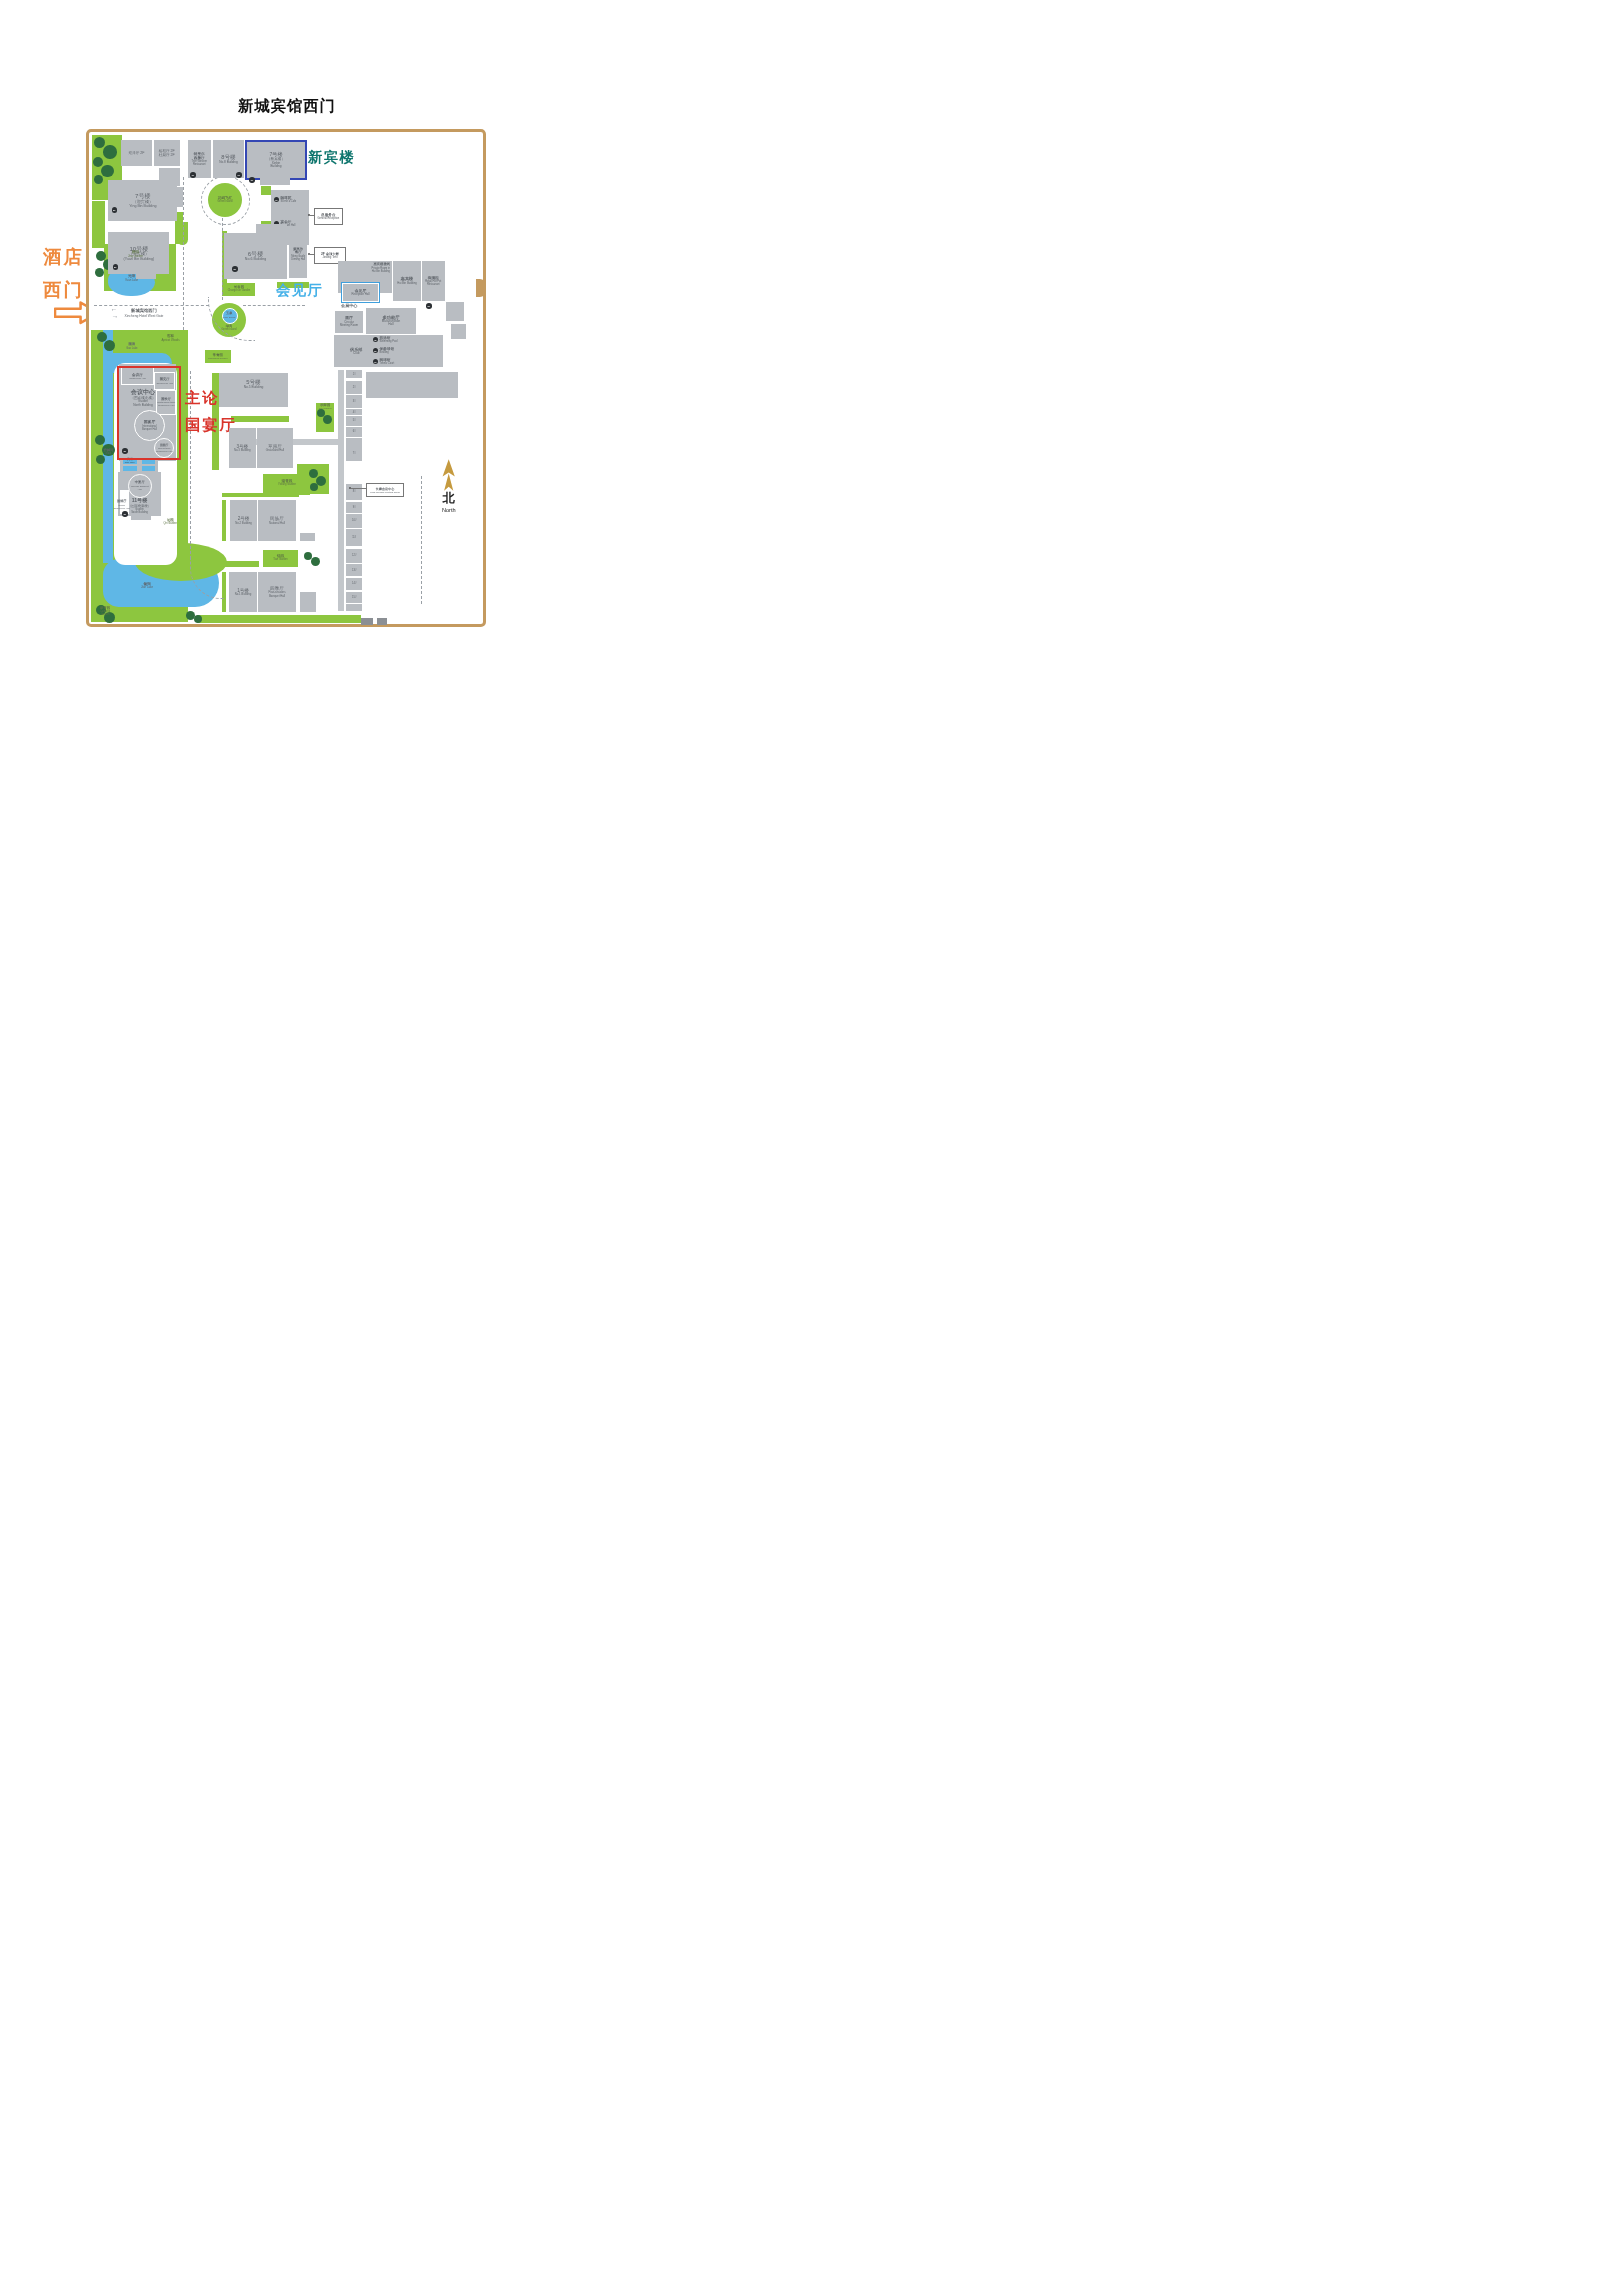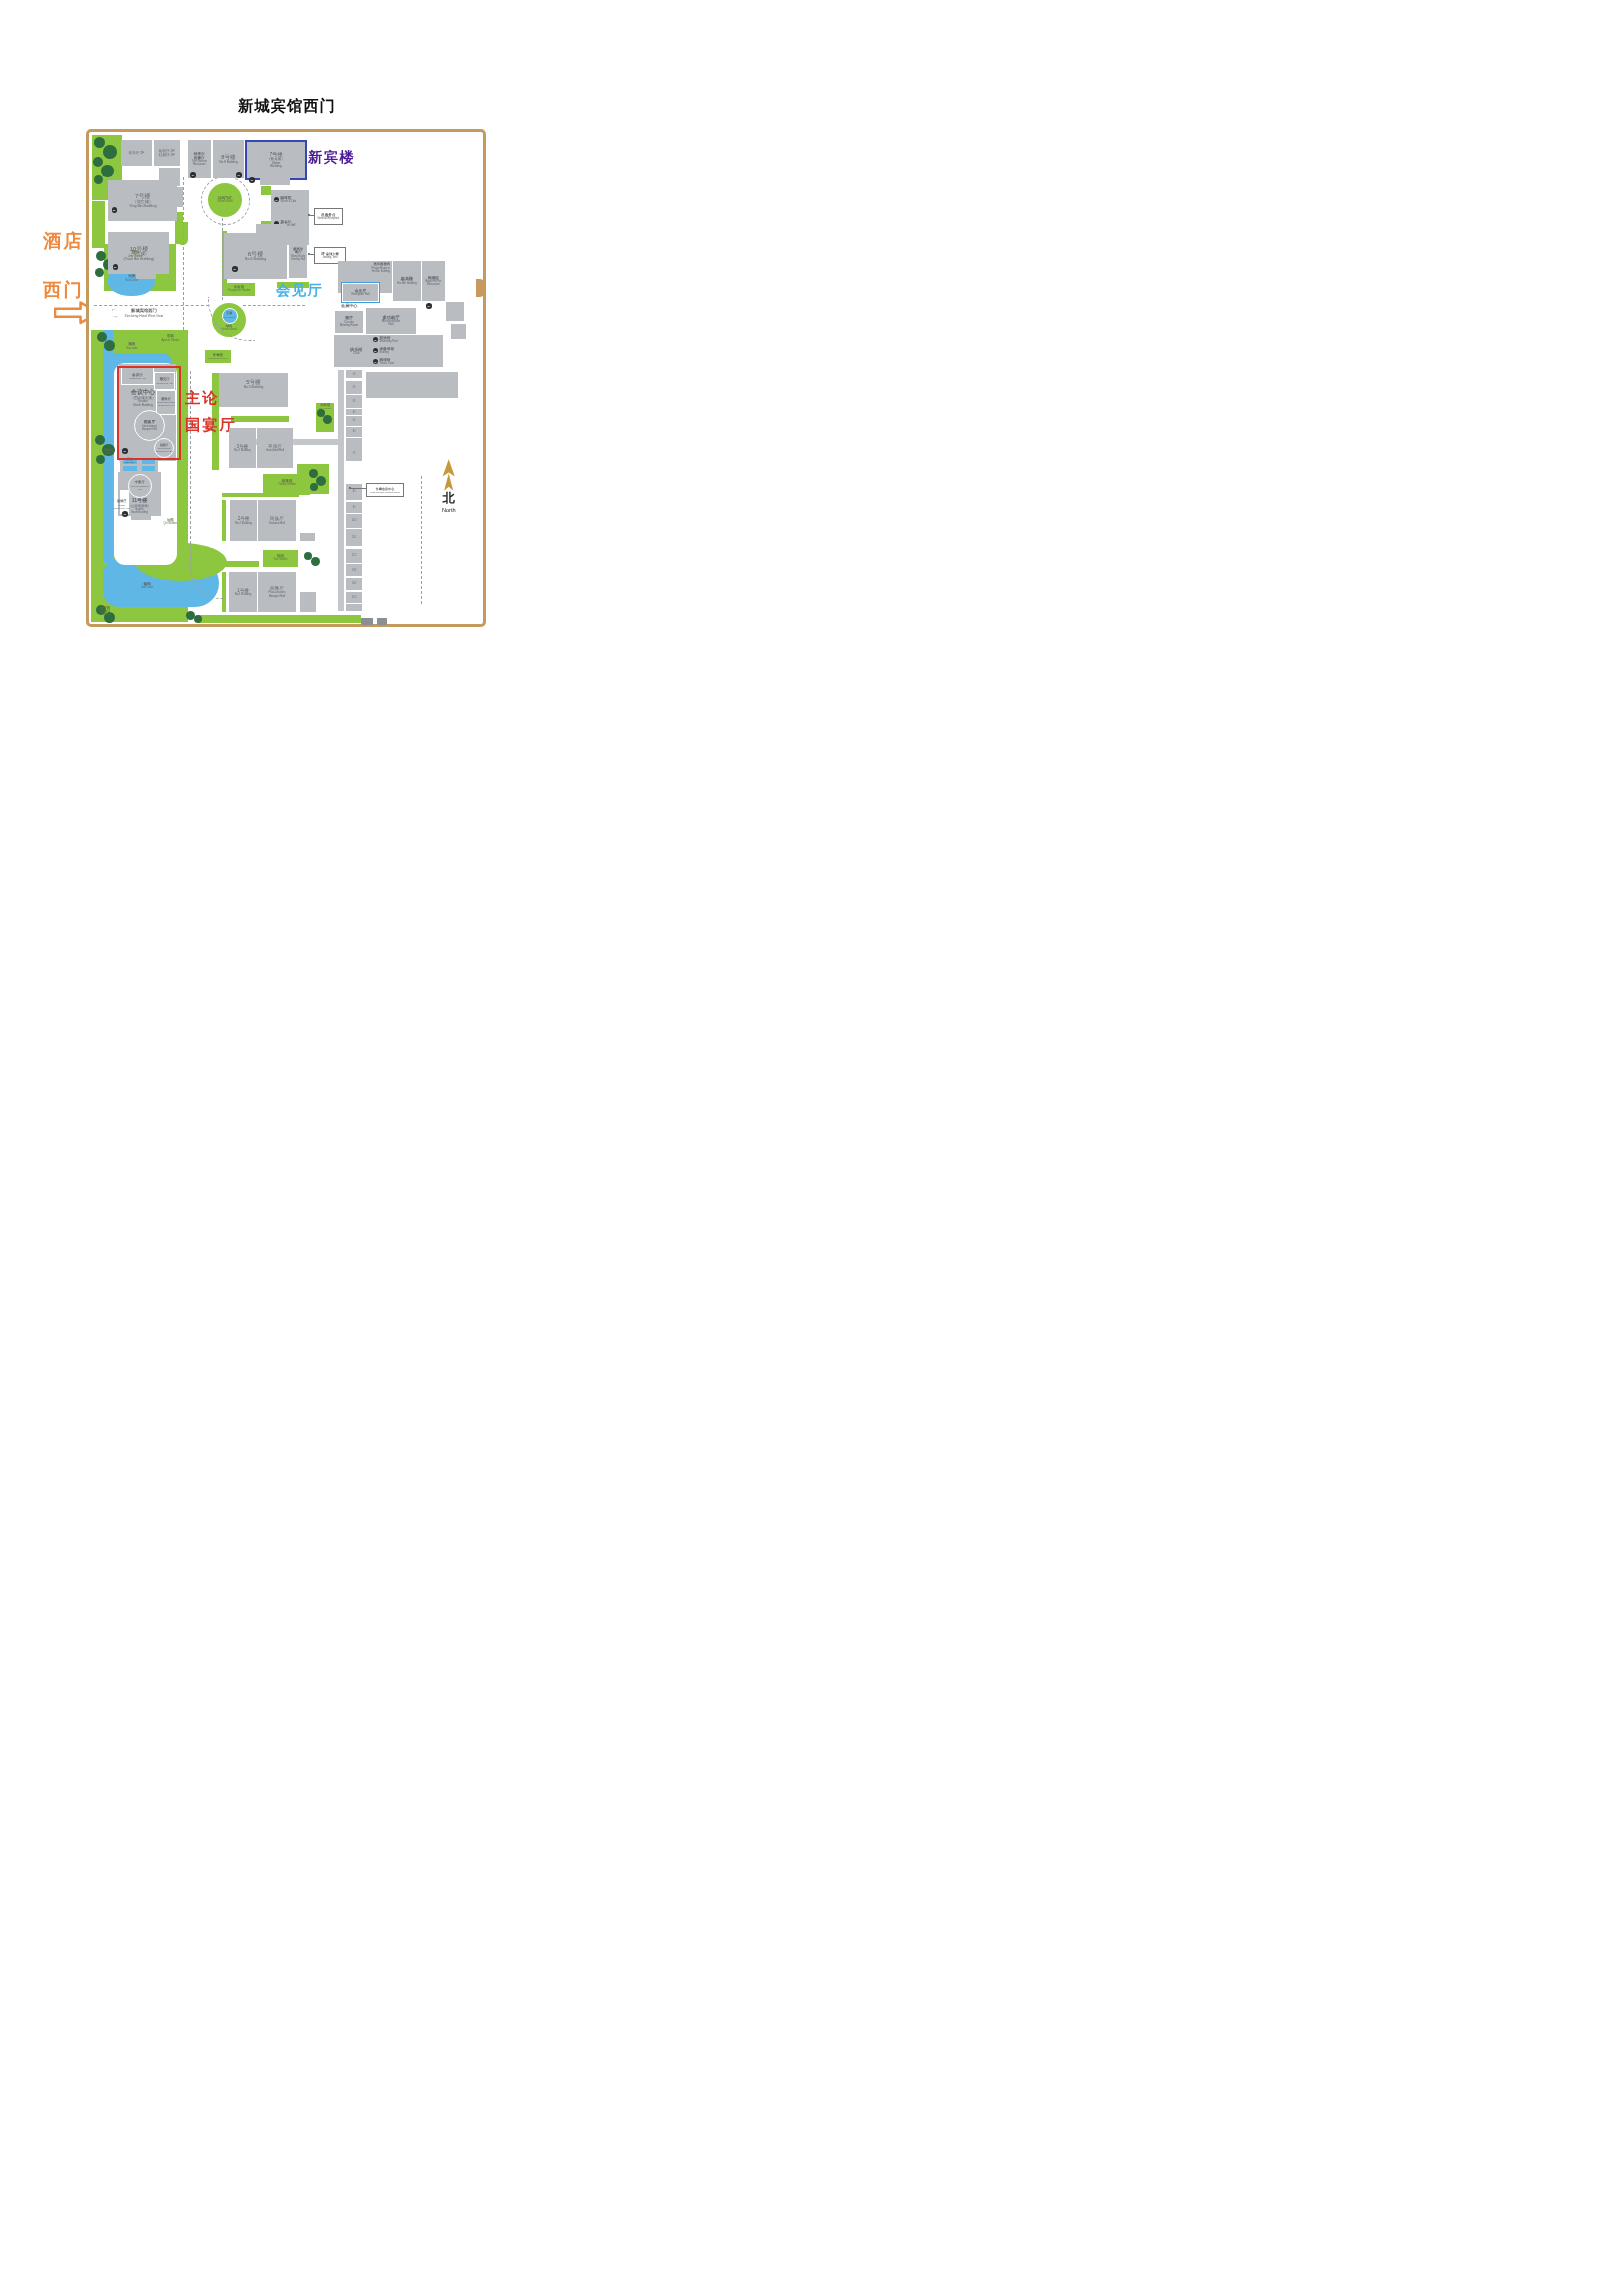--- a/index.html
+++ b/index.html
@@ -19,31 +19,31 @@
   .dv{position:absolute;border-left:1.3px dashed #9aa0a6;}
   .f45{font-size:2.3px;}.f5{font-size:2.6px;}.f55{font-size:2.8px;}.f6{font-size:3.1px;}.f65{font-size:3.3px;}
   .f7{font-size:3.6px;}.f75{font-size:3.8px;}.f8{font-size:4.1px;}.f85{font-size:4.3px;}.f9{font-size:4.6px;}
   .f10{font-size:5.1px;}.f11{font-size:5.6px;}.f12{font-size:6.1px;}
   .bold{font-weight:bold;}
   .callout{position:absolute;background:#fff;border:0.5px solid #777;display:flex;flex-direction:column;align-items:center;justify-content:center;text-align:center;color:#55595e;line-height:1.3;}
   .cline{position:absolute;height:0.5px;background:#777;}
   .cdot{position:absolute;width:2px;height:2px;border-radius:50%;background:#555;}
   .redtext{position:absolute;font-size:15.3px;font-weight:bold;color:#d9342b;letter-spacing:2px;}
   .orangetext{position:absolute;font-size:18.4px;font-weight:bold;color:#ee8a3e;letter-spacing:2px;}
-  .bluetext{position:absolute;font-size:14.3px;font-weight:bold;color:#4c1d95;letter-spacing:1.5px;}
+  .bluetext{position:absolute;font-size:14.3px;font-weight:bold;color:#0f766e;letter-spacing:1.5px;}
   .cyantext{position:absolute;font-size:14.3px;font-weight:bold;color:#45b1e8;letter-spacing:1.5px;}
   .whitebox{border:1px solid #fff;}
 </style>
 </head>
 <body>
 
 <div class="page">
   <div class="title">新城宾馆西门</div>
 
-  <div class="orangetext" style="left:43px;top:228px;">酒店</div>
+  <div class="orangetext" style="left:43px;top:244px;">酒店</div>
   <div class="orangetext" style="left:43px;top:277px;">西门</div>
   <svg style="position:absolute;left:54px;top:301px;" width="47" height="23.5" viewBox="0 0 92 46">
     <polygon points="2,15 52,15 52,3 88,23 52,43 52,31 2,31" fill="#ffffff" stroke="#ee8a3e" stroke-width="5" stroke-linejoin="round"></polygon>
   </svg>
 
   <div id="map">
 
     <div class="g" style="left:3.1px;top:3.1px;width:30px;height:65px;"></div>
     <div class="g" style="left:3.1px;top:69px;width:13.3px;height:47px;"></div>
     <div class="g" style="left:15.3px;top:112px;width:72px;height:47px;"></div>

